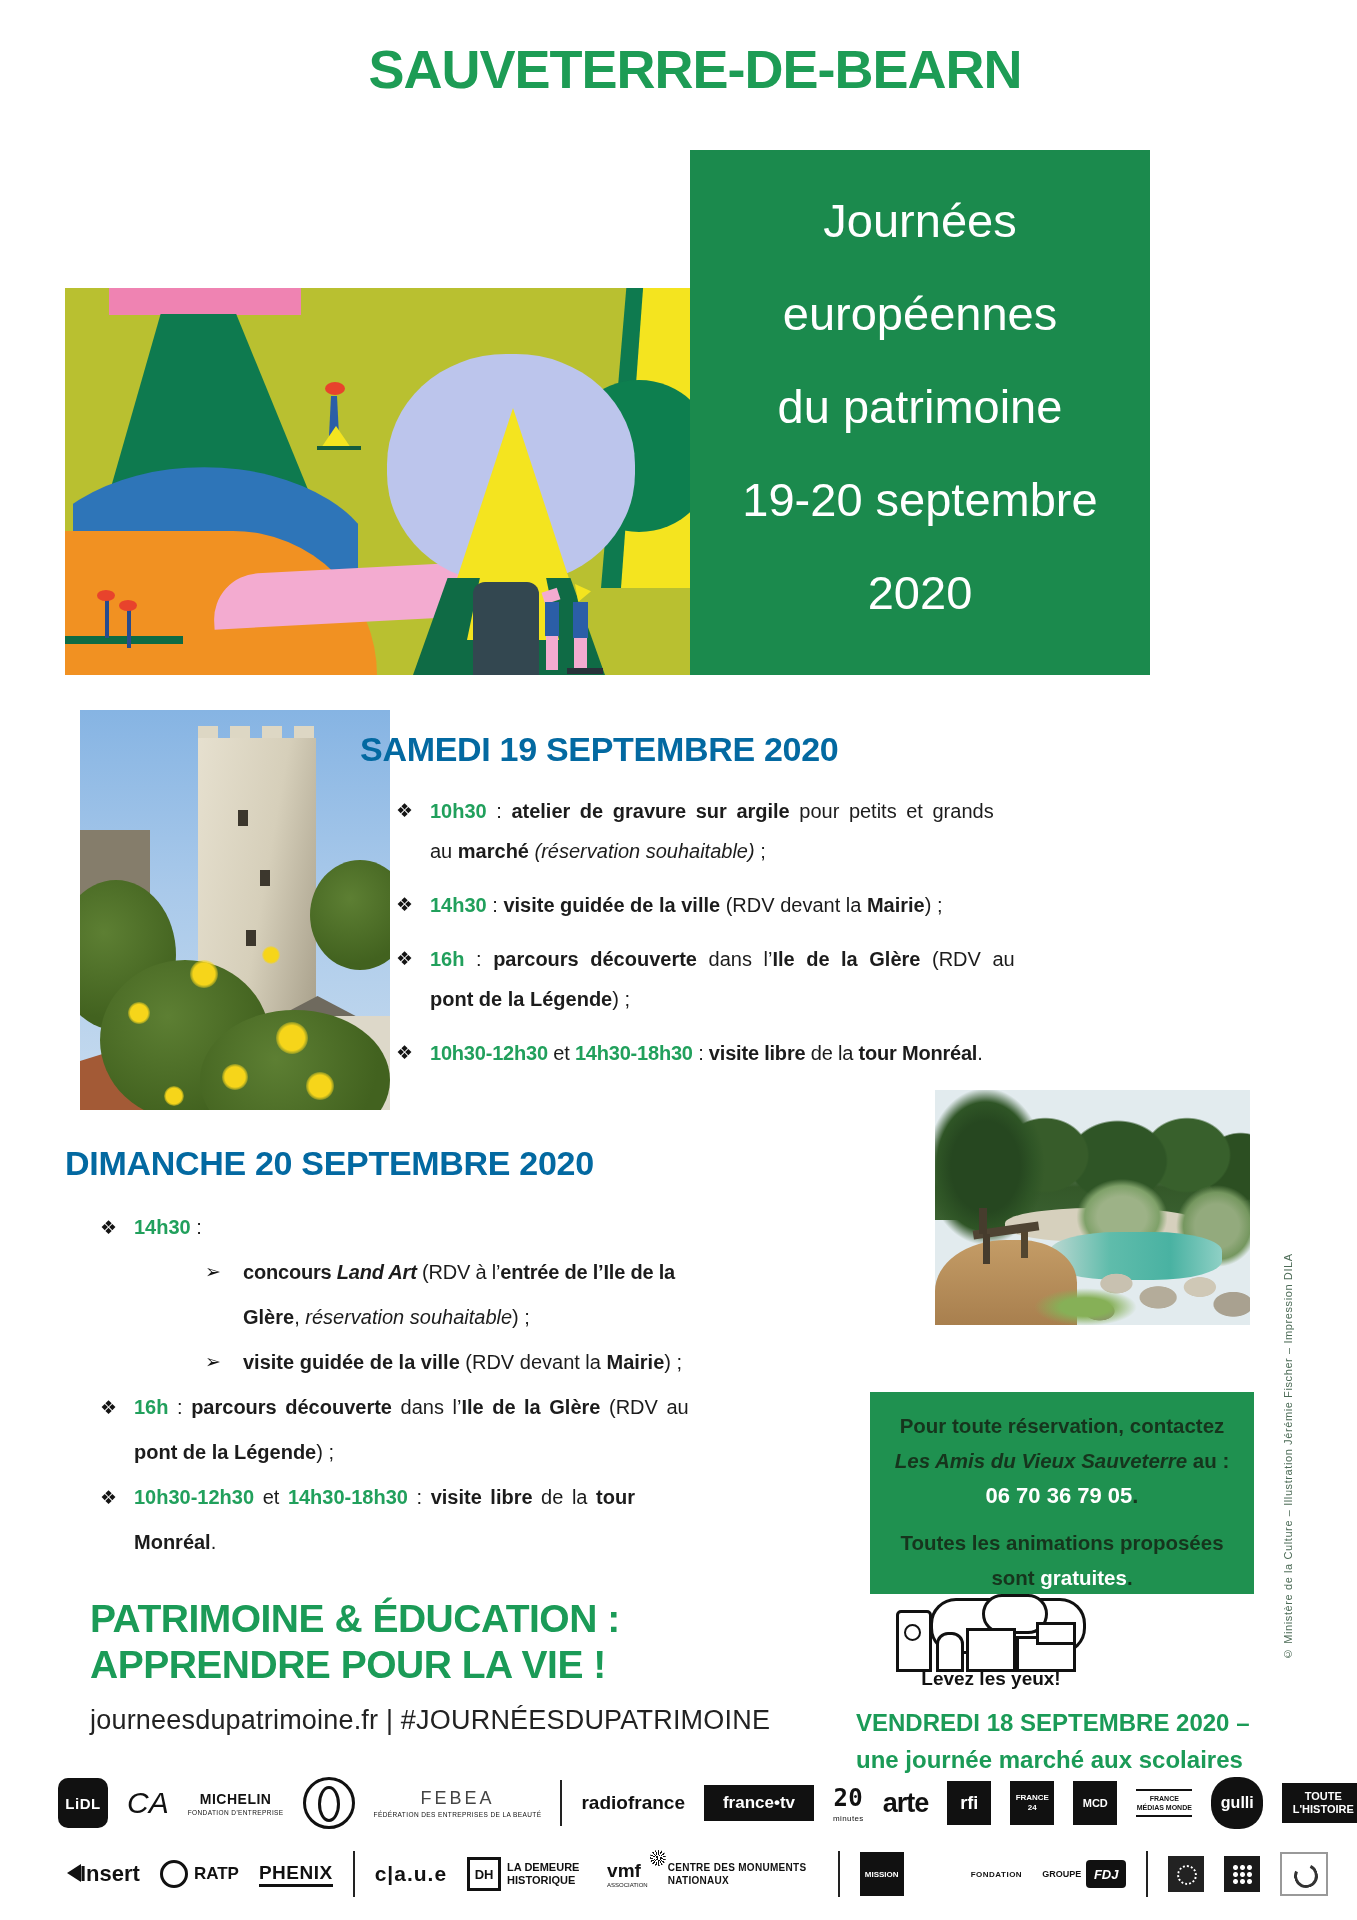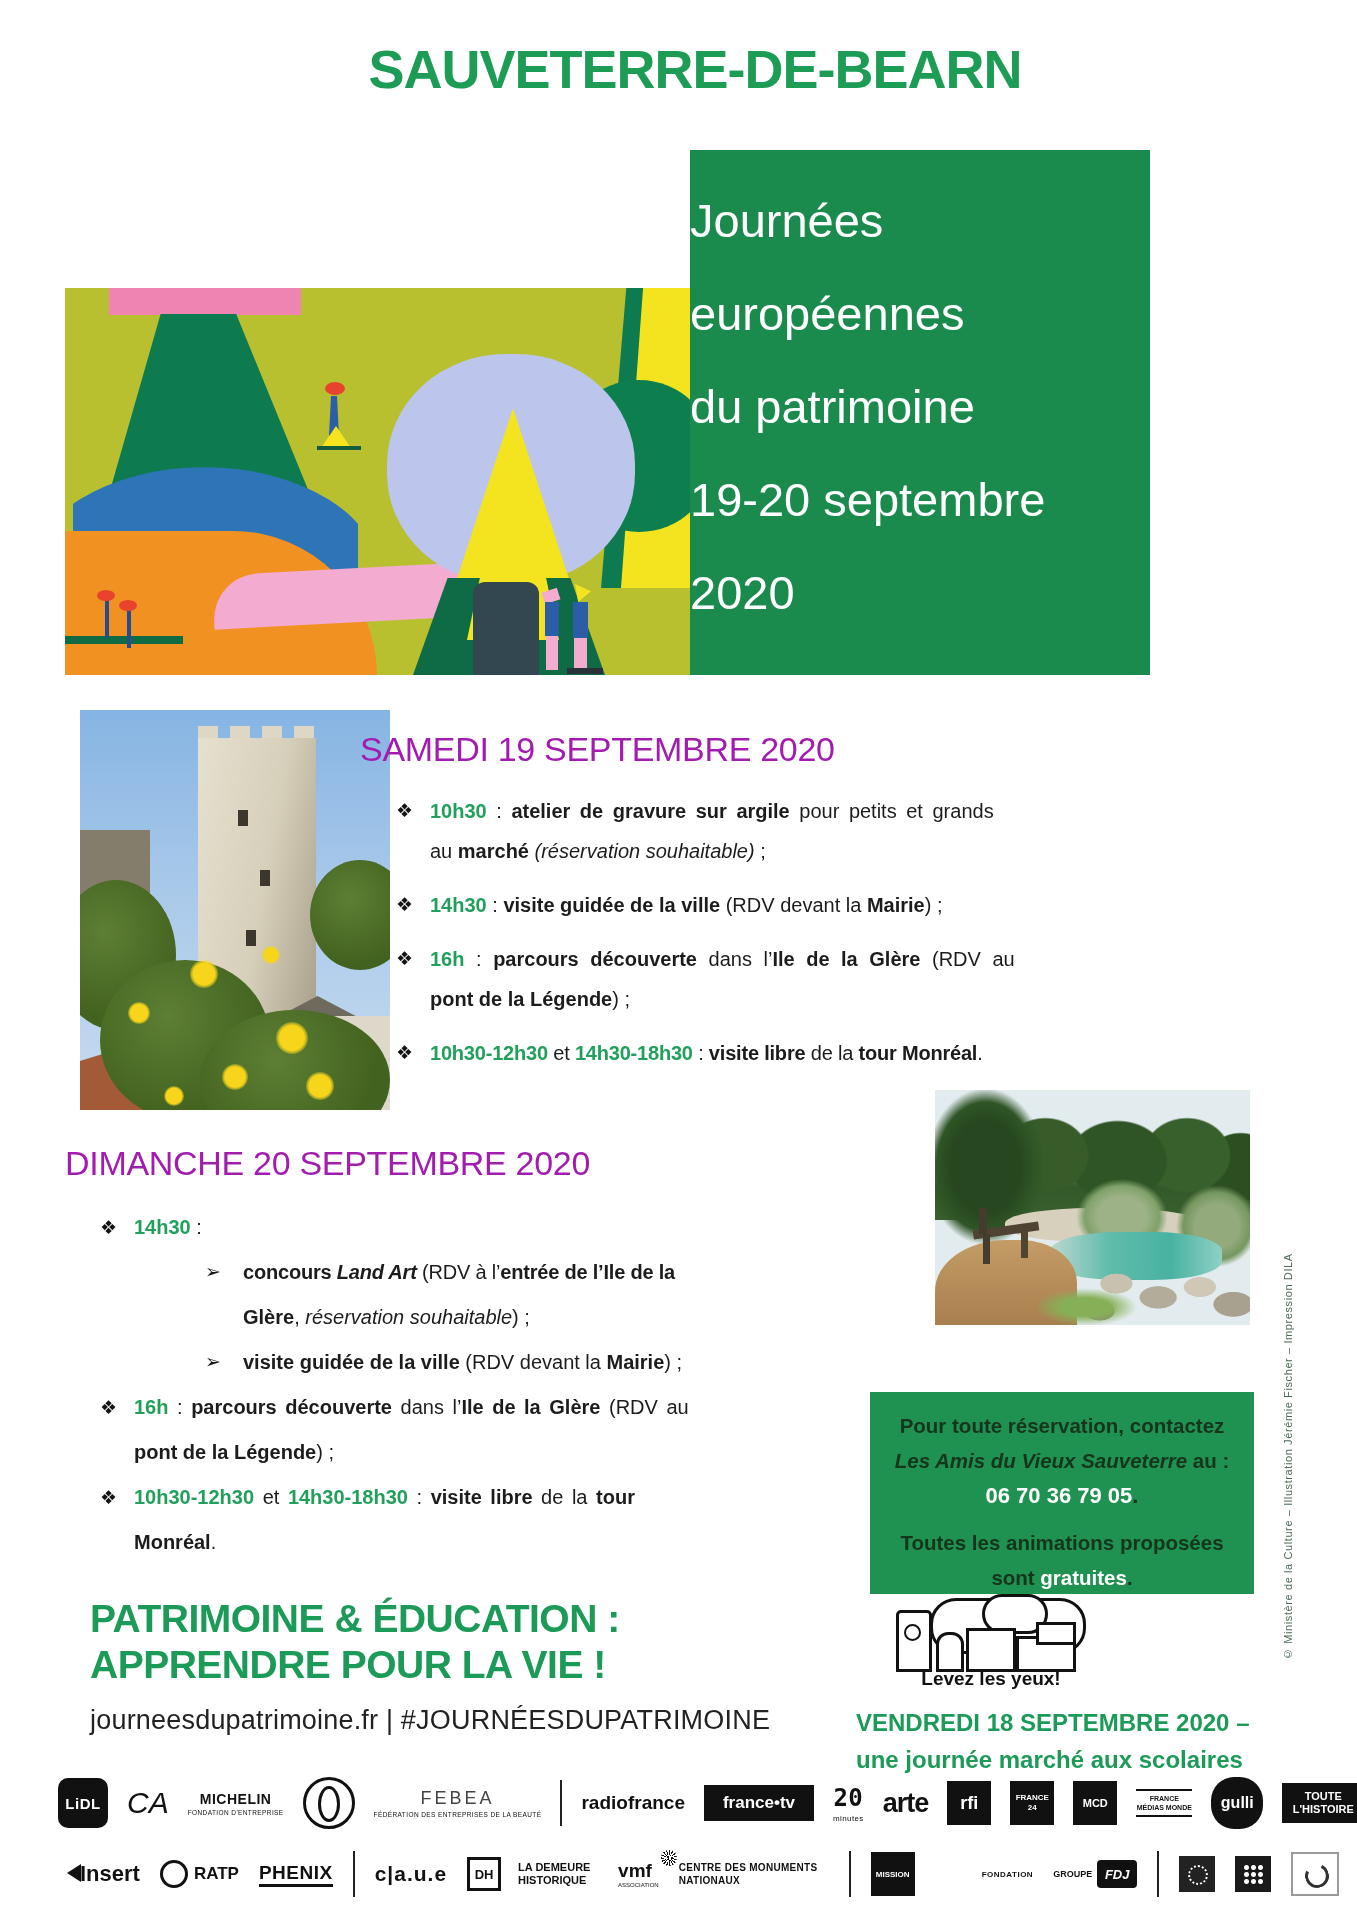--- a/index.html
+++ b/index.html
@@ -14,21 +14,21 @@
   .min-name{font-size:21px;font-weight:700;letter-spacing:.6px;line-height:24px;color:#171717;}
   .min-motto{margin-top:9px;font-family:"Liberation Serif","DejaVu Serif",serif;font-style:italic;
              font-size:15px;line-height:20px;color:#1e1e1e;}
 
   
   .main-title{position:absolute;left:330px;top:38px;width:730px;text-align:center;
               font-size:54px;font-weight:800;letter-spacing:-1px;color:#1d9c55;}
 
   
   .banner{position:absolute;left:690px;top:150px;width:460px;height:525px;background:#1b8a4d;
-          text-align:left;box-sizing:border-box;padding-top:24px;}
+          text-align:center;box-sizing:border-box;padding-top:24px;}
   .banner-line{font-size:47px;line-height:93px;color:#ffffff;font-weight:400;}
 
   
   .illu{position:absolute;left:65px;top:288px;width:625px;height:387px;overflow:hidden;background:#b9c030;}
   .illu div{position:absolute;}
   .il-wedge{left:536px;top:0;width:46px;height:300px;background:#0e7a4f;clip-path:polygon(55% 0,100% 0,45% 100%,0 100%);}
   .il-yellowrect{left:556px;top:0;width:69px;height:300px;background:#f4e41f;clip-path:polygon(32% 0,100% 0,100% 100%,0 100%);}
   .il-circle{left:498px;top:92px;width:152px;height:152px;background:#0d7f4f;border-radius:50%;}
   .il-tree{left:20px;top:26px;width:270px;height:264px;background:#0e7a4f;
            clip-path:polygon(28% 0,56% 0,96% 100%,0 100%);}
@@ -69,21 +69,21 @@
   .tw-cren{left:118px;top:16px;width:118px;height:14px;background:repeating-linear-gradient(90deg,#ddd7c4 0 20px,transparent 20px 32px);}
   .tw-win{width:10px;height:16px;background:#3c372d;}
   .tw-fol{border-radius:50%;background:radial-gradient(circle at 40% 35%,#5d7f33,#42621f 70%);}
   .tw-roof1{left:0;top:330px;width:135px;height:70px;background:#a35a36;clip-path:polygon(0 100%,0 30%,50% 0,100% 45%,100% 100%);}
   .tw-roofd{left:165px;top:286px;width:145px;height:38px;background:#6f6a5e;clip-path:polygon(0 100%,50% 0,100% 100%);}
   .tw-house{left:178px;top:306px;width:132px;height:94px;background:#ddd8c9;}
   .tw-hwin{left:236px;top:330px;width:26px;height:30px;background:#2e2b24;}
   .tw-fw{border-radius:50%;background:radial-gradient(circle,#f6d51a 0 55%,rgba(246,213,26,.25) 72%,transparent 78%);}
 
   
-  .sec-heading{font-size:34px;font-weight:400;color:#a21caf;letter-spacing:-.3px;}
+  .sec-heading{font-size:34px;font-weight:700;color:#0369a1;letter-spacing:-.3px;}
   .sat{position:absolute;left:360px;top:730px;width:724px;}
   .sat-items{margin-top:22px;margin-left:36px;}
   .item{position:relative;padding-left:34px;}
   .sat .item{margin-bottom:14px;}
   .blt{position:absolute;left:0;top:8px;font-size:19px;color:#141414;}
   .line{font-size:20px;line-height:40px;color:#1c1c1c;white-space:nowrap;}
   .ws3{word-spacing:3px;} .ws4{word-spacing:4px;} .ws6{word-spacing:6px;} .tight{letter-spacing:-.2px;}
   .tm{color:#21a05c;font-weight:700;}
   .b{font-weight:700;}
   .i{font-style:italic;}
@@ -185,21 +185,21 @@
   .p-mcd{width:44px;height:44px;font-size:11px;font-weight:800;}
   .p-fmm{font-size:7px;font-weight:700;line-height:9px;width:56px;text-align:center;border-top:2px solid #111;border-bottom:2px solid #111;padding:3px 0;}
   .p-gulli{width:52px;height:52px;border-radius:45%;font-weight:800;font-size:16px;}
   .p-th{width:82px;height:40px;font-size:11px;font-weight:800;line-height:13px;}
   .p-insert{font-weight:800;font-size:22px;position:relative;padding-left:22px;}
   .p-insert:before{content:"";position:absolute;left:0;top:3px;width:0;height:0;border:9px solid transparent;border-right:14px solid #111;}
   .p-ratp{font-weight:800;font-size:17px;position:relative;padding-left:34px;}
   .p-ratp:before{content:"";position:absolute;left:0;top:-4px;width:22px;height:22px;border:3px solid #111;border-radius:50%;}
   .p-phenix{font-weight:900;font-size:19px;letter-spacing:.5px;border-bottom:3px solid #111;}
   .p-caue{font-weight:700;font-size:21px;letter-spacing:1px;}
-  .p-ldh{display:flex;align-items:center;gap:17px;}
+  .p-ldh{display:flex;align-items:center;gap:6px;}
   .p-ldh .bh{width:28px;height:28px;border:3px solid #111;display:flex;align-items:center;justify-content:center;font-weight:800;font-size:13px;}
   .p-ldh .tx{font-size:11px;font-weight:700;line-height:13px;width:80px;}
   .p-vmf{font-weight:800;font-size:19px;position:relative;}
   .p-vmf .sun-ic{position:absolute;right:-18px;top:-10px;width:16px;height:16px;border-radius:50%;
                  background:repeating-conic-gradient(#111 0 10deg,transparent 10deg 24deg);}
   .p-vmf .l2{display:block;font-size:6px;font-weight:400;}
   .p-cmn{font-size:10px;font-weight:800;line-height:13px;width:150px;letter-spacing:.3px;}
   .p-mission{width:44px;height:44px;font-size:8px;font-weight:800;transform:rotate(0deg);}
   .p-fond{padding-left:47px;}
   .p-fond .l1{display:block;font-size:8px;font-weight:700;letter-spacing:.5px;}

